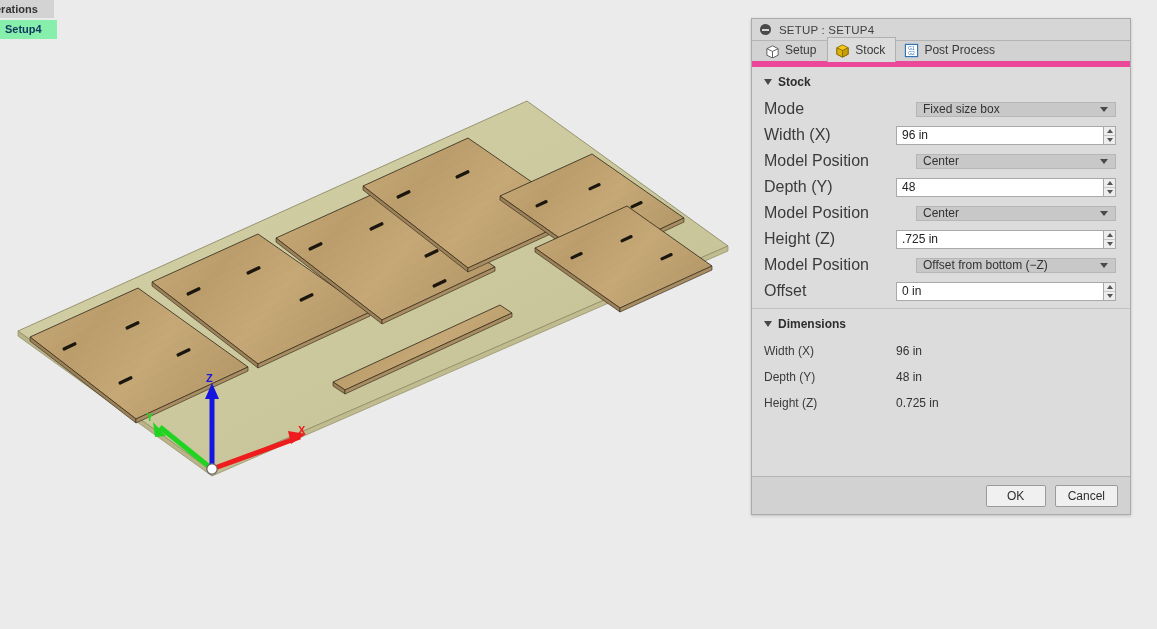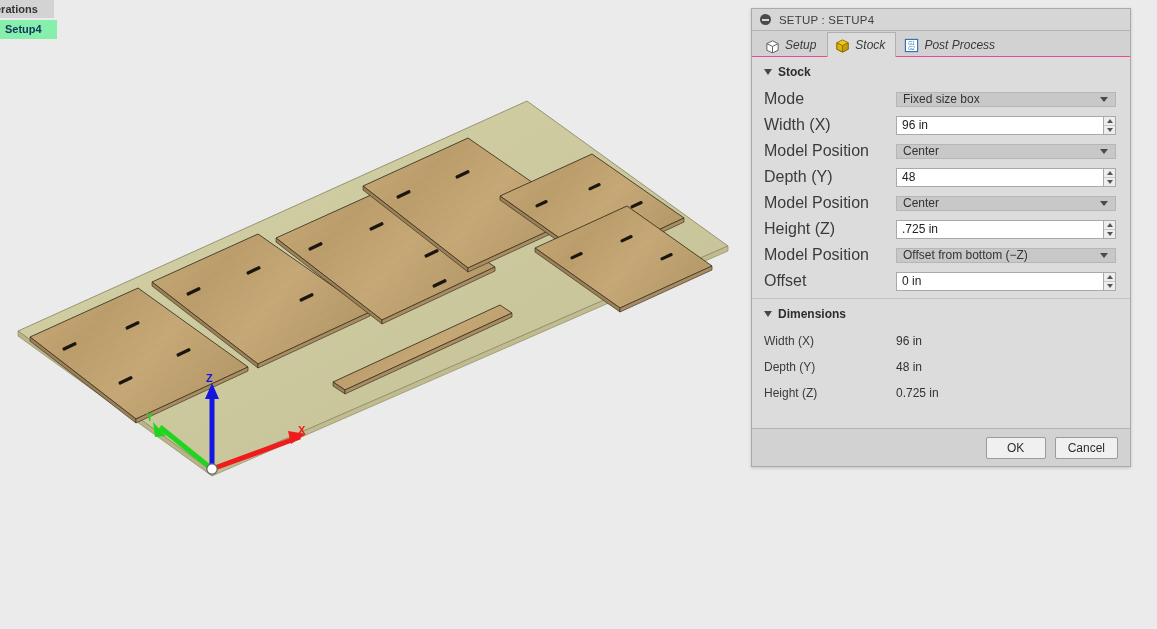--- a/index.html
+++ b/index.html
@@ -63,21 +63,21 @@
     width: 52px;
     height: 19px;
     line-height: 19px;
     padding-left: 5px;
   }
 
   
   #setup-dialog {
     position: absolute;
     left: 751px;
-    top: 8px;
+    top: 18px;
     width: 380px;
     background: #dcdcdc;
     border: 1px solid #aaaaaa;
     box-shadow: 0 1px 3px rgba(0,0,0,0.18);
     z-index: 50;
     box-sizing: border-box;
   }
   .dlg-title {
     height: 22px;
     background: #d6d6d6;
@@ -103,26 +103,25 @@
     position: absolute;
     left: 2px; top: 5px;
     width: 7px; height: 1.5px;
     background: #d6d6d6;
   }
 
   
   .dlg-tabs {
     height: 26px;
     background: #d2d2d2;
-    border-bottom: 1px solid #ec4899;
-    display: flex;
-    align-items: center;
+    border-bottom: 6px solid #ec4899;
+    display: flex;
+    align-items: flex-end;
     padding-left: 5px;
     box-sizing: border-box;
-    font-style: italic;
   }
   .tab {
     height: 25px;
     display: flex;
     align-items: center;
     gap: 5px;
     padding: 0 10px 0 7px;
     box-sizing: border-box;
     font-size: 12px;
     color: #3a3a3a;
@@ -183,20 +182,21 @@
     background: #c8c8c8;
     border: 1px solid #b6b6b6;
     box-sizing: border-box;
     display: flex;
     align-items: center;
     padding: 0 6px;
     font-size: 12px;
     color: #333;
     position: relative;
     cursor: default;
+    margin-left: 20px;
   }
   .combo .arrow {
     position: absolute;
     right: 7px;
     width: 0; height: 0;
     border-left: 4px solid transparent;
     border-right: 4px solid transparent;
     border-top: 5px solid #4a4a4a;
   }
 
@@ -255,20 +255,21 @@
   .dlg-footer {
     height: 38px;
     background: #d2d2d2;
     border-top: 1px solid #b4b4b4;
     display: flex;
     align-items: center;
     justify-content: flex-end;
     gap: 9px;
     padding-right: 12px;
     box-sizing: border-box;
+    margin-top: 38px;
   }
   .btn {
     min-width: 60px;
     height: 22px;
     background: #f0f0f0;
     border: 1px solid #9b9b9b;
     border-radius: 2px;
     font-size: 12px;
     color: #2e2e2e;
     display: flex;

